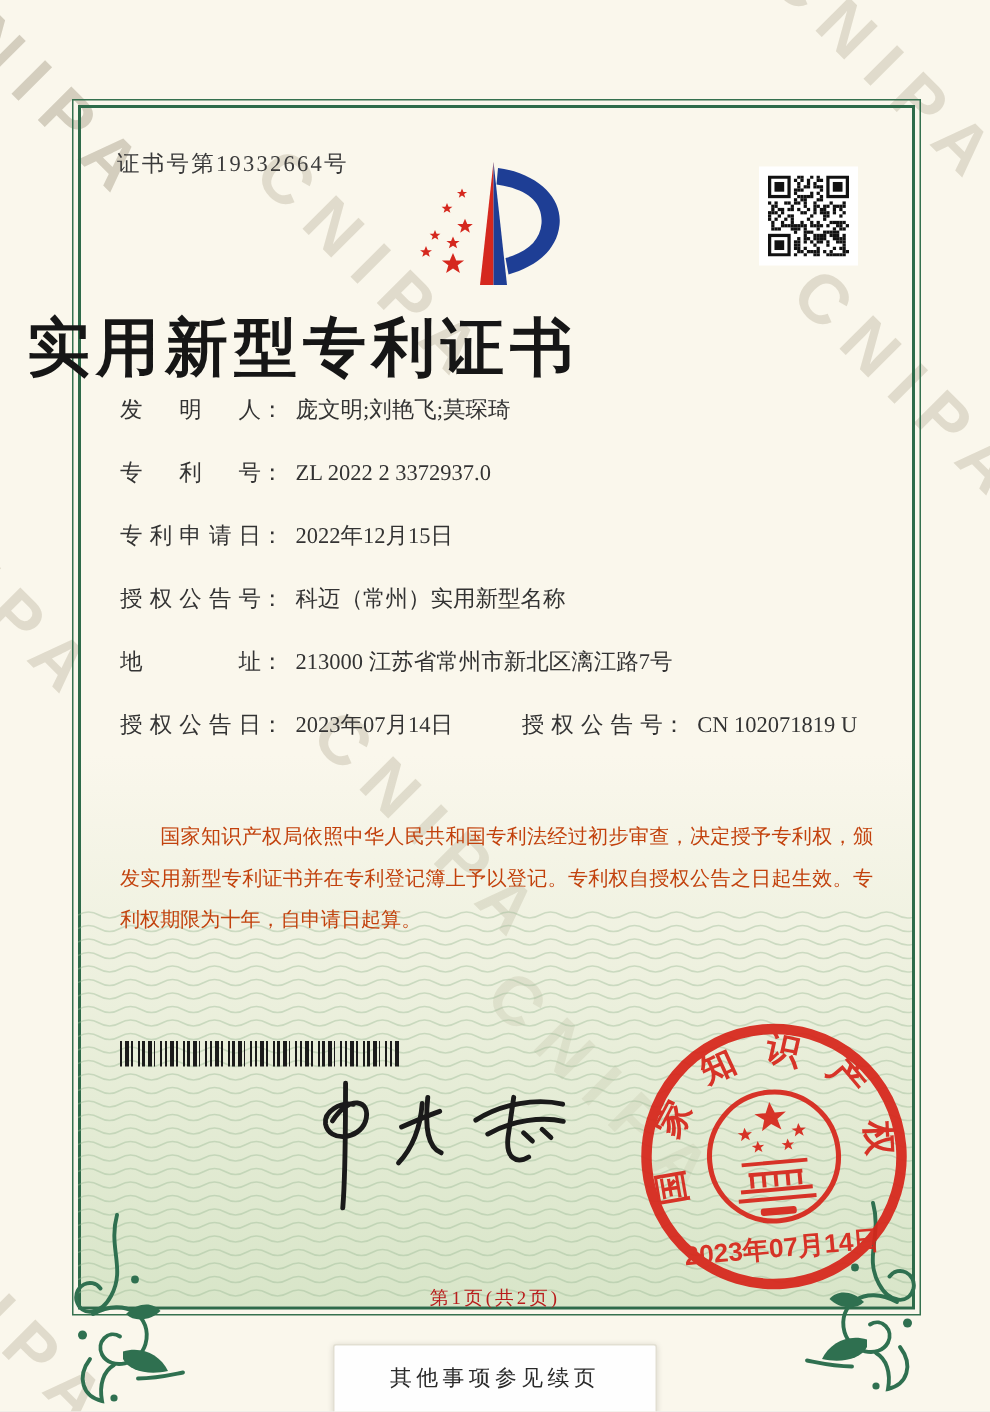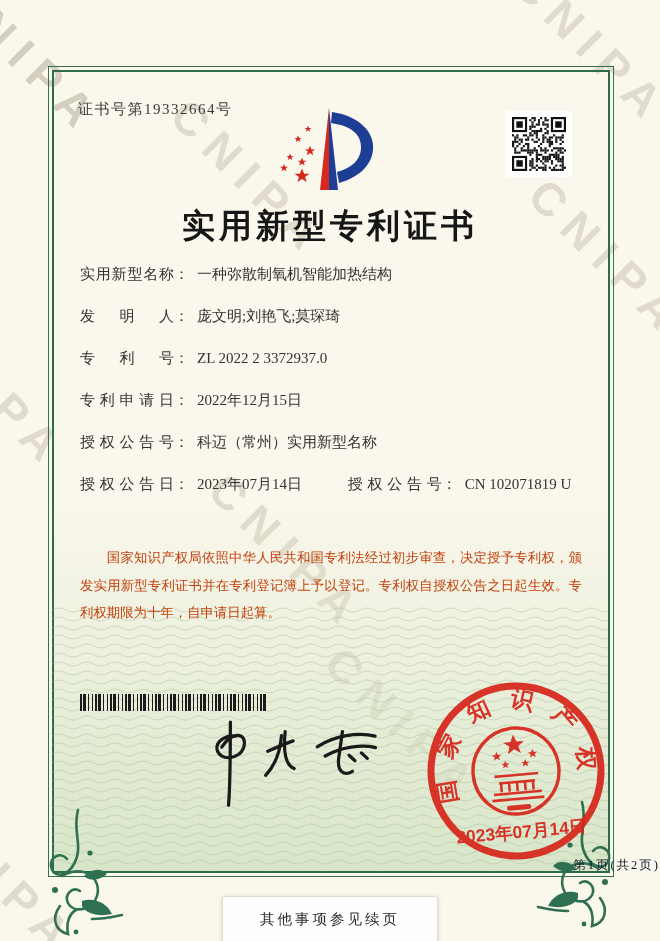--- a/index.html
+++ b/index.html
@@ -23,22 +23,22 @@
       background:linear-gradient(180deg, rgba(234,240,222,0) 0%, rgba(234,240,222,0) 54%,
                  rgba(219,231,203,0.45) 74%, rgba(210,226,194,0.85) 100%);}
   .waves{position:absolute;left:52px;top:606px;width:556px;height:266px;pointer-events:none;}
   .flourish{position:absolute;width:92px;height:132px;pointer-events:none;}
   .flourish.left{left:32px;top:806px;}
   .flourish.right{left:536px;top:798px;transform:scaleX(-1);}
   
   .cert-no{position:absolute;left:78px;top:100px;font-size:15px;letter-spacing:1.5px;color:#3a3a3a;}
   .logo{position:absolute;left:268px;top:102px;}
   .qr{position:absolute;left:506px;top:111px;background:#fff;padding:6px;line-height:0;}
-  .title{position:absolute;left:0;right:0;top:204px;text-align:center;font-size:33px;font-weight:700;
-         letter-spacing:4px;color:#161616;}
+  .title{position:absolute;left:0;right:0;top:204px;font-size:42px;font-weight:700;
+         letter-spacing:4px;color:#161616;padding-left:18px;}
   
   .fields{position:absolute;left:80px;top:264px;width:502px;font-size:15px;color:#333;}
   .frow{height:42px;line-height:20px;}
   .flabel{display:inline-block;width:94px;text-align:justify;text-align-last:justify;}
   .fcolon{margin-right:8px;}
   .grant-a{display:inline-block;width:264px;}
   
   .paras{position:absolute;left:80px;top:544px;width:502px;font-size:13.4px;line-height:27.5px;
          text-align:justify;color:#c2410c;}
   .paras p{margin:0;text-indent:2em;}
@@ -49,22 +49,22 @@
       #1b1b1b 3.4px 6.2px, transparent 6.2px 7.6px,
       #1b1b1b 7.6px 8.6px, transparent 8.6px 12px,
       #1b1b1b 12px 13.2px, transparent 13.2px 15px);}
   
   .sig-labels{position:absolute;left:88px;top:744px;font-family:"Liberation Sans","DejaVu Sans",sans-serif;
       font-size:15px;font-weight:600;letter-spacing:3px;color:#1f1f1f;line-height:34px;}
   .sig-script{position:absolute;left:186px;top:712px;transform:rotate(-2deg);}
   
   .seal{position:absolute;left:424px;top:679px;transform:rotate(-5deg);opacity:0.93;}
   
-  .pagenum{position:absolute;left:0;right:0;top:857px;text-align:right;font-size:12.5px;
-           letter-spacing:2px;color:#0f172a;}
+  .pagenum{position:absolute;left:0;right:0;top:857px;text-align:center;font-size:12.5px;
+           letter-spacing:2px;color:#b91c1c;}
   .tab{position:absolute;left:50%;top:896px;transform:translateX(-50%);width:214px;height:45px;
        background:#fefefe;border:1px solid #e2dfd2;border-radius:2px;
        box-shadow:0 1px 4px rgba(0,0,0,0.15);
        text-align:center;line-height:45px;font-size:14.5px;letter-spacing:3px;color:#2a2a2a;}
 </style>
 </head>
 <body>
 
 <div class="page">
 
@@ -380,33 +380,33 @@
         <rect x="0" y="38.88" width="15.120000000000001" height="15.120000000000001" fill="#111"></rect>
         <rect x="2.16" y="41.040000000000006" width="10.8" height="10.8" fill="#fff"></rect>
         <rect x="4.32" y="43.2" width="6.48" height="6.48" fill="#111"></rect>
       </svg>
   </div>
 
   <div class="title">实用新型专利证书</div>
 
   <div class="fields">
     <div class="frow">
-      <span class="flabel">实用新型名称</span><span class="fcolon">：</span><span>一种弥散制氧机智能加热结构</span>
-    </div>
-    <div class="frow">
       <span class="flabel">发明人</span><span class="fcolon">：</span><span>庞文明;刘艳飞;莫琛琦</span>
     </div>
     <div class="frow">
       <span class="flabel">专利号</span><span class="fcolon">：</span><span>ZL 2022 2 3372937.0</span>
     </div>
     <div class="frow">
       <span class="flabel">专利申请日</span><span class="fcolon">：</span><span>2022年12月15日</span>
     </div>
     <div class="frow">
       <span class="flabel">授权公告号</span><span class="fcolon">：</span><span>科迈（常州）实用新型名称</span>
+    </div>
+    <div class="frow">
+      <span class="flabel">地址</span><span class="fcolon">：</span><span>213000 江苏省常州市新北区漓江路7号</span>
     </div>
     <div class="frow">
       <span class="grant-a">
         <span class="flabel">授权公告日</span><span class="fcolon">：</span><span>2023年07月14日</span>
       </span>
       <span>
         <span class="flabel">授权公告号</span><span class="fcolon">：</span><span>CN 102071819 U</span>
       </span>
     </div>
   </div>

